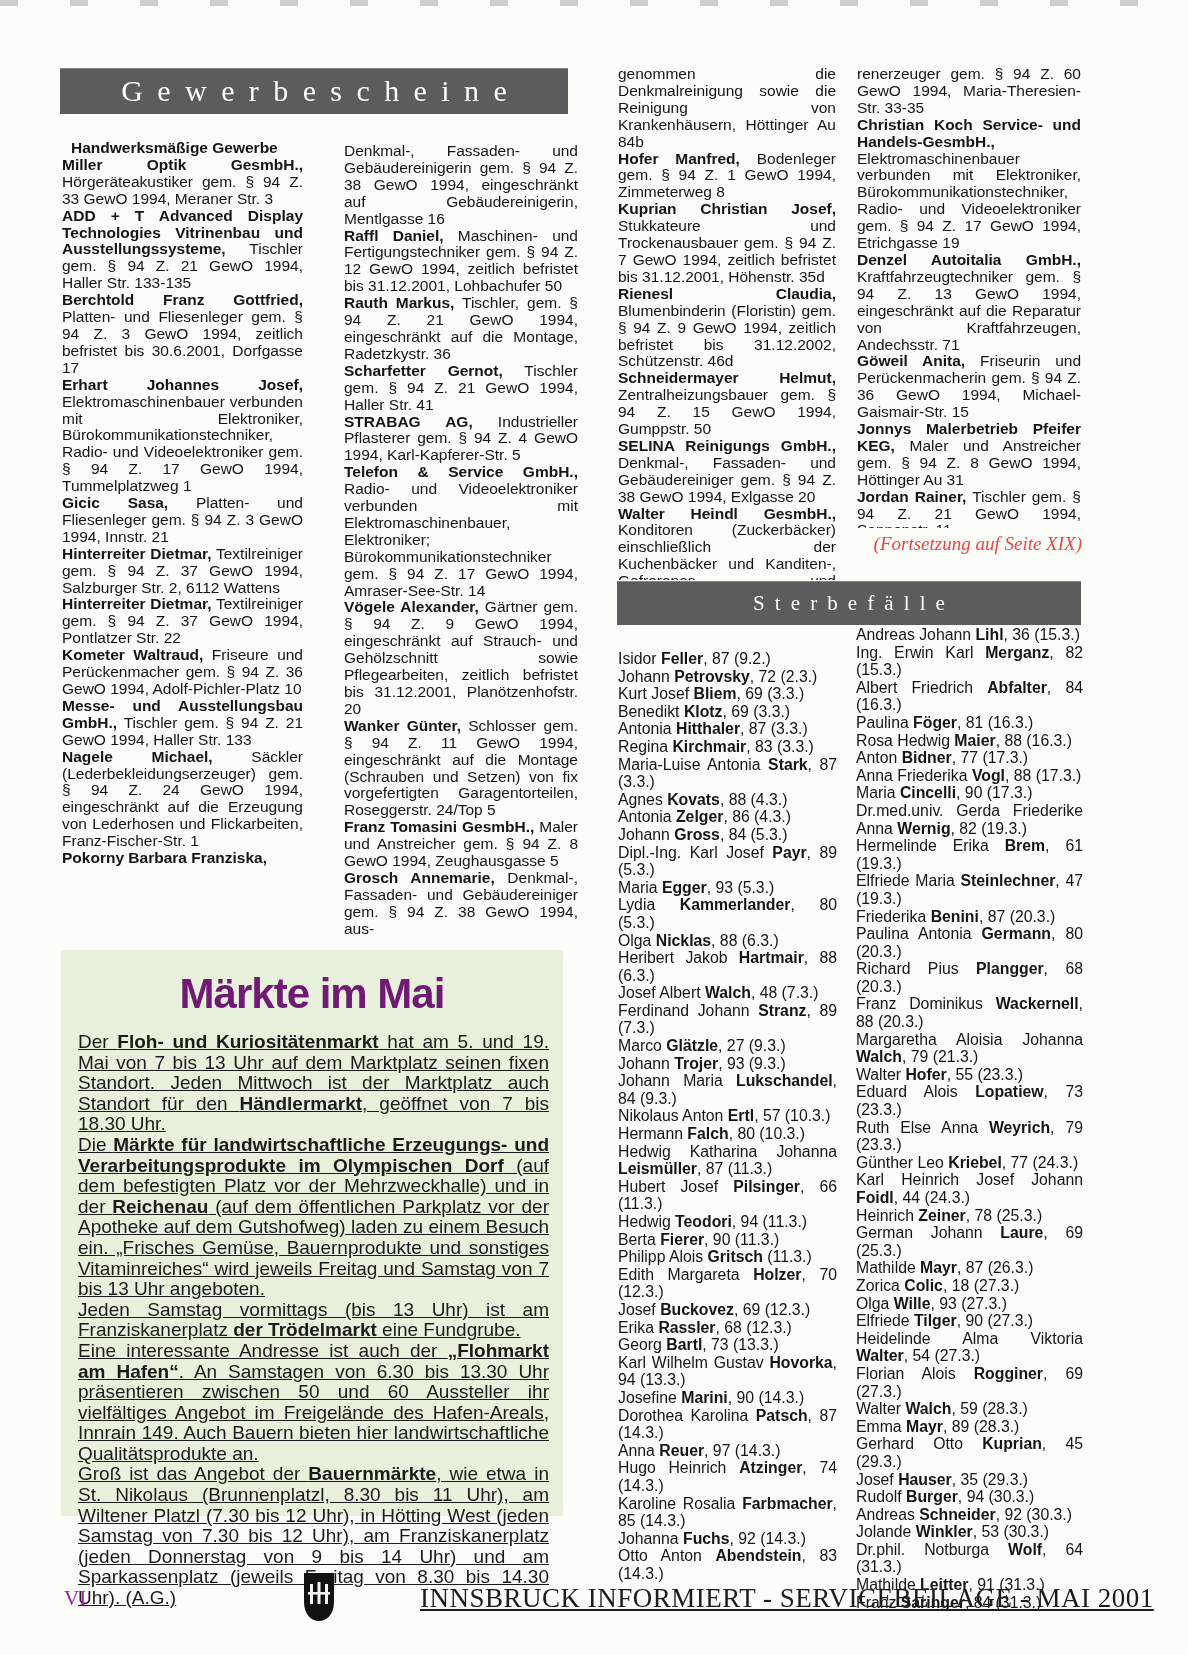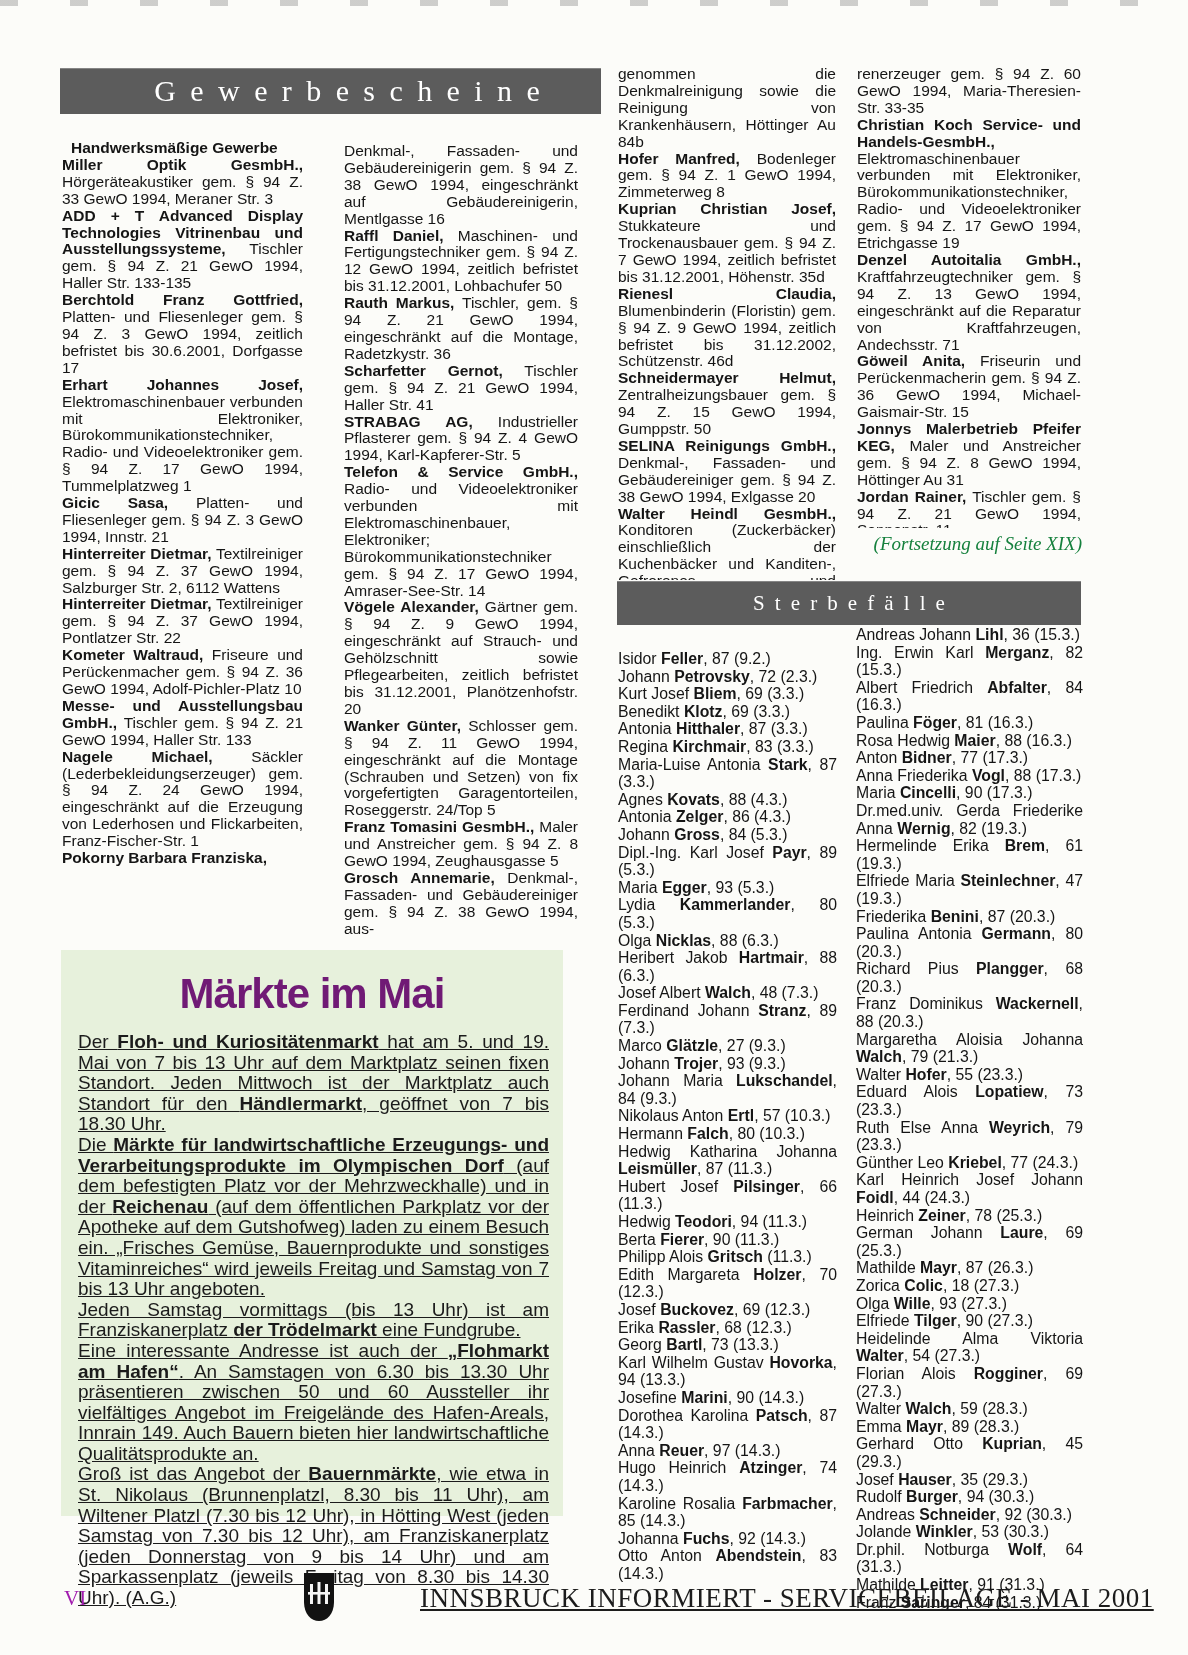--- a/index.html
+++ b/index.html
@@ -3,32 +3,32 @@
 <meta charset="utf-8">
 <style>
   html,body{margin:0;padding:0;background:#888;}
   .page{position:relative;width:1188px;height:1655px;background:#fcfcf9;overflow:hidden;
         font-family:"Liberation Sans",sans-serif;color:#151515;}
   .scan-edge{position:absolute;left:0;top:0;width:100%;height:6px;
       background:repeating-linear-gradient(90deg,#777 0 18px,transparent 18px 70px);opacity:.35;}
   .bar{position:absolute;color:#fff;font-family:"Liberation Serif",serif;
        text-align:center;letter-spacing:.48em;text-indent:.48em;
        box-shadow:inset 0 1px 0 rgba(255,255,255,.25);}
-  .bar1{left:60px;top:68px;width:508px;height:46px;font-size:30px;line-height:46px;padding-left:33px;}
+  .bar1{left:60px;top:68px;width:508px;height:46px;font-size:30px;line-height:46px;}
   .bar2{left:617px;top:581px;width:464px;height:44px;font-size:21px;line-height:44px;}
   .col{position:absolute;text-align:justify;}
   .col p{margin:0;}
   .gcol{font-size:15.5px;line-height:16.9px;}
   .gcol1{left:62px;top:140px;width:241px;}
   .gcol2{left:344px;top:143px;width:234px;}
   .gcol3{left:618px;top:66px;width:218px;height:514px;overflow:hidden;}
   .gcol4{left:857px;top:66px;width:224px;height:462px;overflow:hidden;}
   .ghead{text-indent:9px;}
   .fortsetzung{position:absolute;left:857px;top:533px;width:225px;text-align:right;
-       font-family:"Liberation Serif",serif;font-style:italic;font-size:19px;color:#15803d;}
+       font-family:"Liberation Serif",serif;font-style:italic;font-size:19px;color:#ef4444;}
   .dcol{font-size:15.8px;line-height:17.6px;}
   .dcol1{left:618px;top:650px;width:219px;}
   .dcol2{left:856px;top:626px;width:227px;}
   .greenbox{position:absolute;left:61px;top:950px;width:502px;height:566px;}
   .maerkte-title{font-size:42px;font-weight:bold;text-align:center;
        margin:0;padding-top:20px;letter-spacing:-1px;color:#701a75;}
   .maerkte-body{margin:14px 14px 0 17px;text-align:justify;font-size:19px;line-height:20.6px;color:#1b1b1b;}
   .maerkte-body p{margin:0;text-decoration:underline;}
   b{font-weight:bold;}
   .footer-num{position:absolute;left:64px;top:1586px;font-family:"Liberation Serif",serif;font-size:21px;color:#a21caf;}

